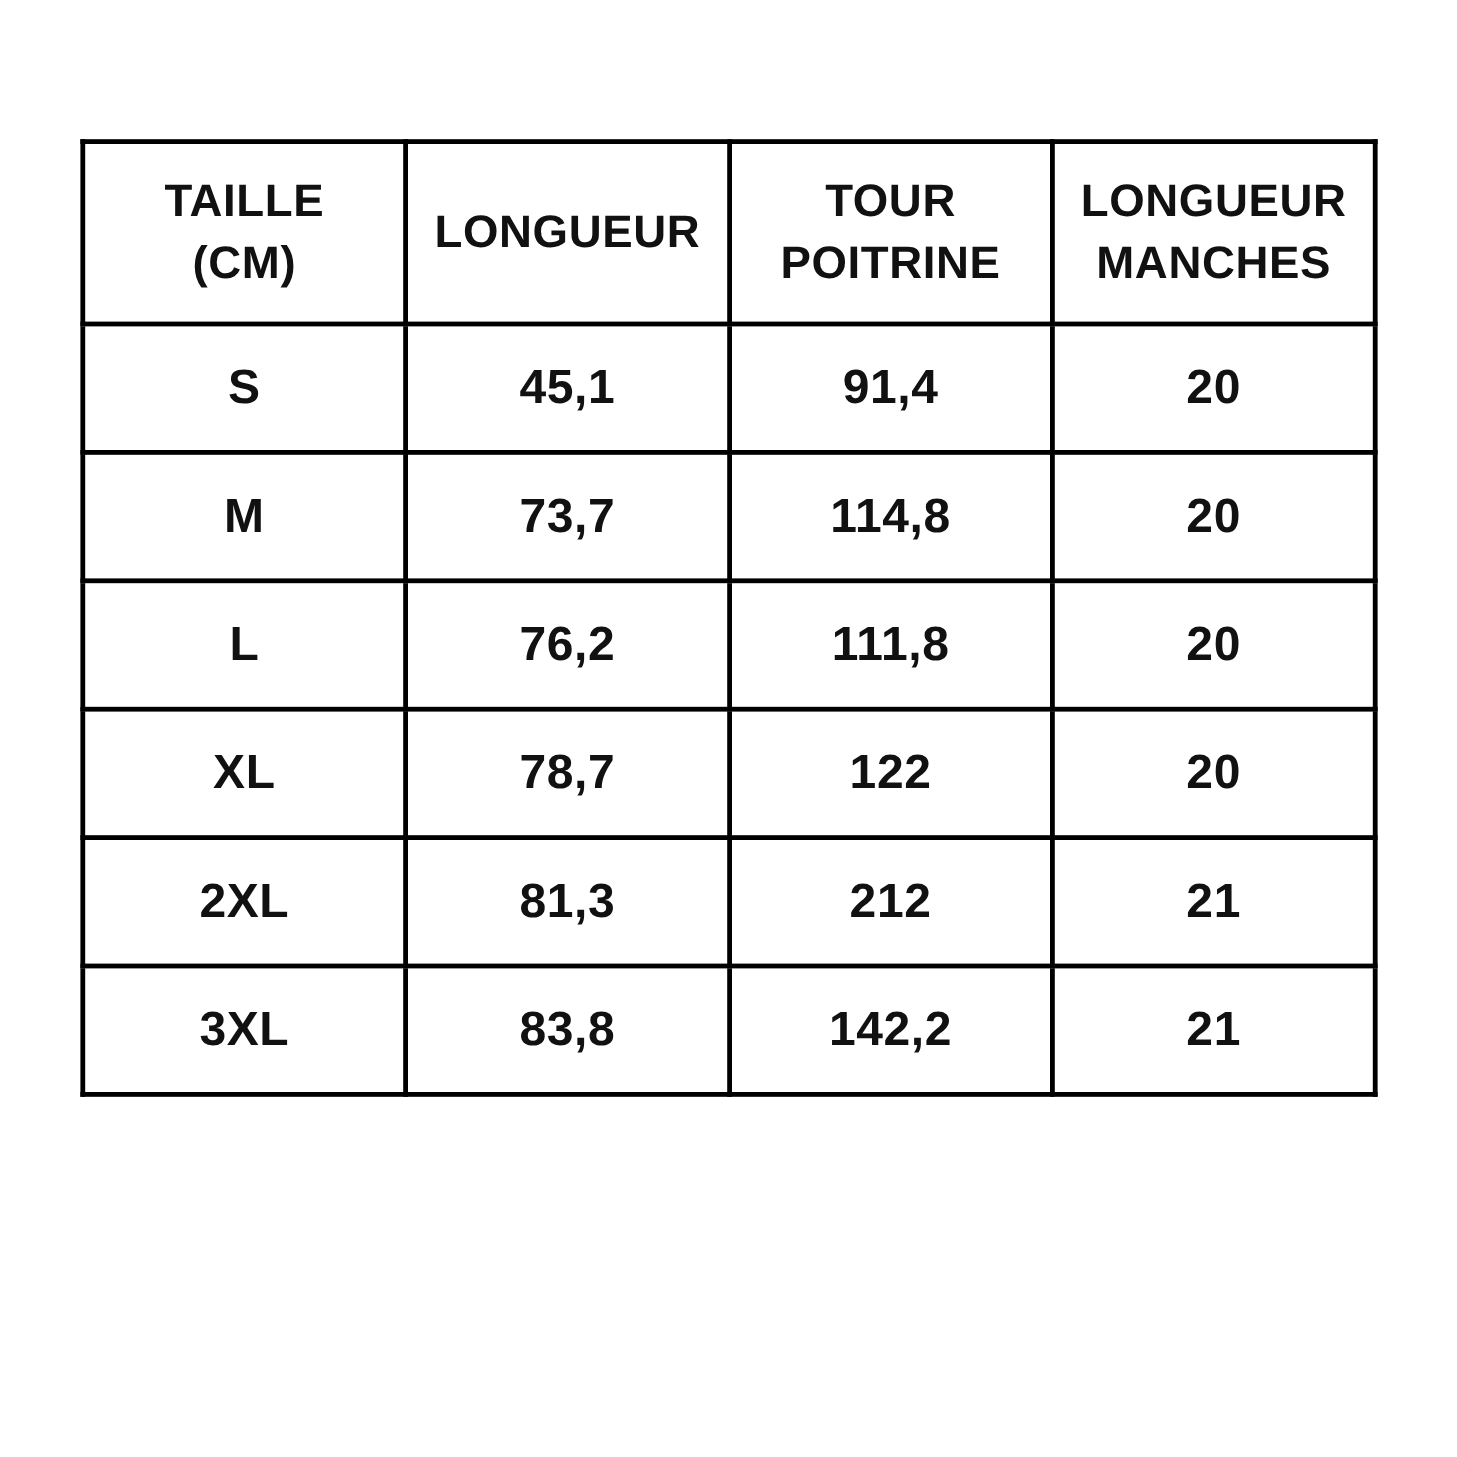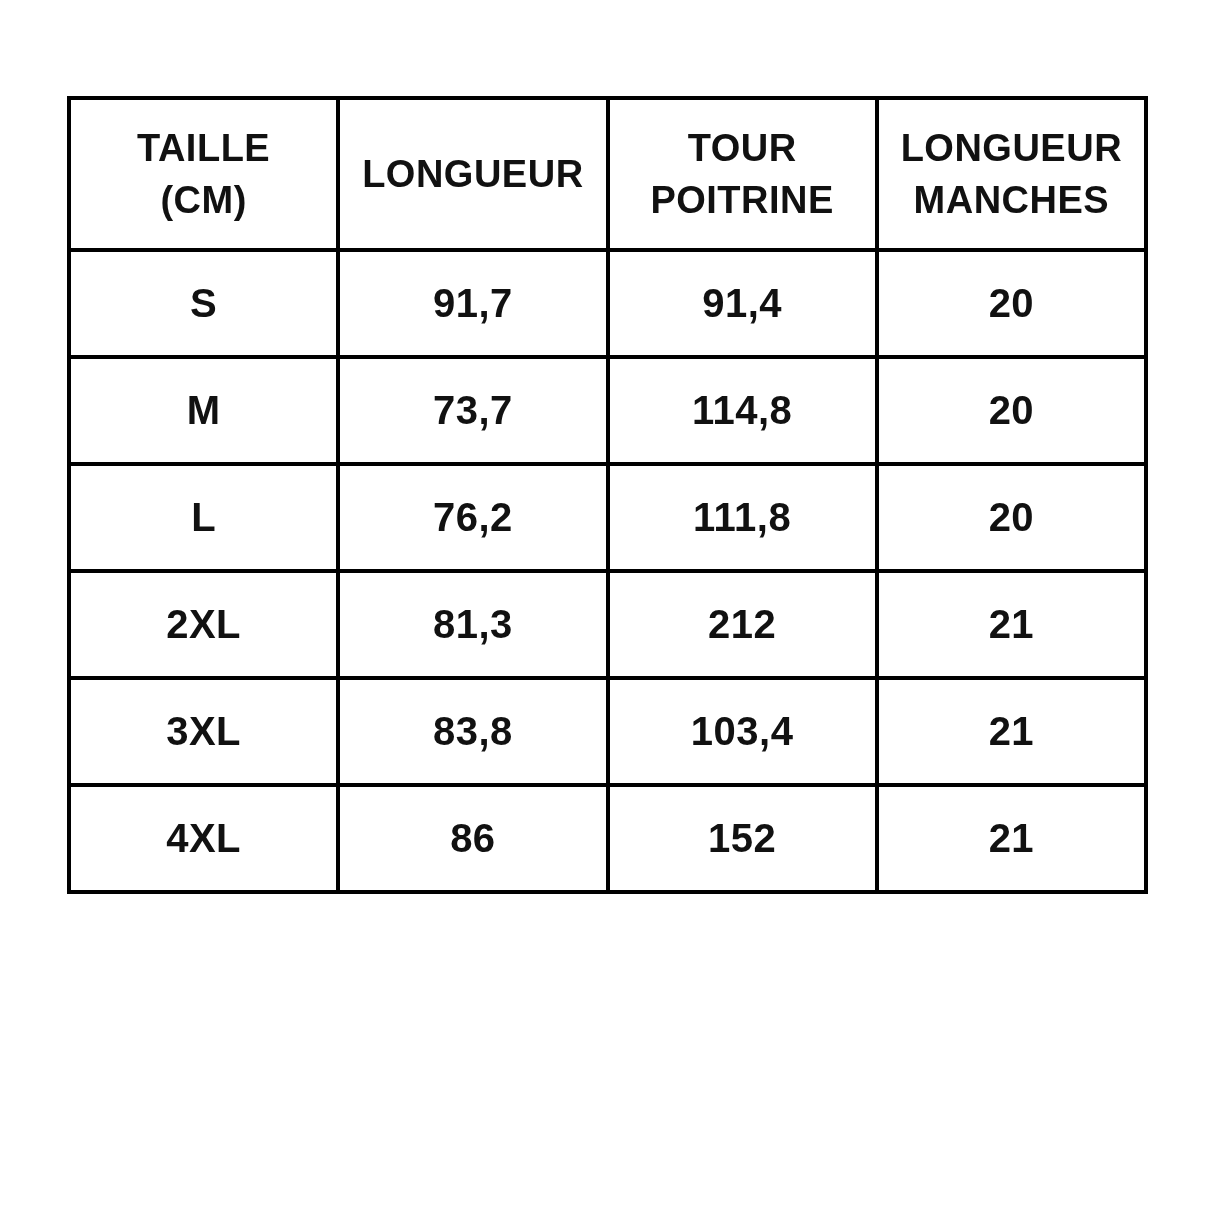--- a/index.html
+++ b/index.html
@@ -13,21 +13,21 @@
   .canvas {
     position: relative;
     width: 1214px;
     height: 1214px;
     background: #ffffff;
     overflow: hidden;
   }
   .table-wrap {
     position: absolute;
     left: 67px;
-    top: 96px;
+    top: 116px;
   }
   table.size-chart {
     border-collapse: collapse;
     table-layout: fixed;
     width: 1081px;
   }
   table.size-chart col { width: 25%; }
   table.size-chart th,
   table.size-chart td {
     border: 4px solid #000000;
@@ -78,50 +78,50 @@
             </th>
             <th>
               <span class="hdr-line">LONGUEUR</span>
               <span class="hdr-line">MANCHES</span>
             </th>
           </tr>
       </thead>
       <tbody>
           <tr>
             <td>S</td>
-            <td>91,7</td>
+            <td>45,1</td>
             <td>91,4</td>
             <td>20</td>
           </tr>
           <tr>
             <td>M</td>
             <td>73,7</td>
             <td>114,8</td>
             <td>20</td>
           </tr>
           <tr>
             <td>L</td>
             <td>76,2</td>
             <td>111,8</td>
             <td>20</td>
           </tr>
           <tr>
+            <td>XL</td>
+            <td>78,7</td>
+            <td>122</td>
+            <td>20</td>
+          </tr>
+          <tr>
             <td>2XL</td>
             <td>81,3</td>
             <td>212</td>
             <td>21</td>
           </tr>
           <tr>
             <td>3XL</td>
             <td>83,8</td>
-            <td>103,4</td>
-            <td>21</td>
-          </tr>
-          <tr>
-            <td>4XL</td>
-            <td>86</td>
-            <td>152</td>
+            <td>142,2</td>
             <td>21</td>
           </tr>
         </tbody>
     </table>
   </div>
 </div>
 
 </body></html>

